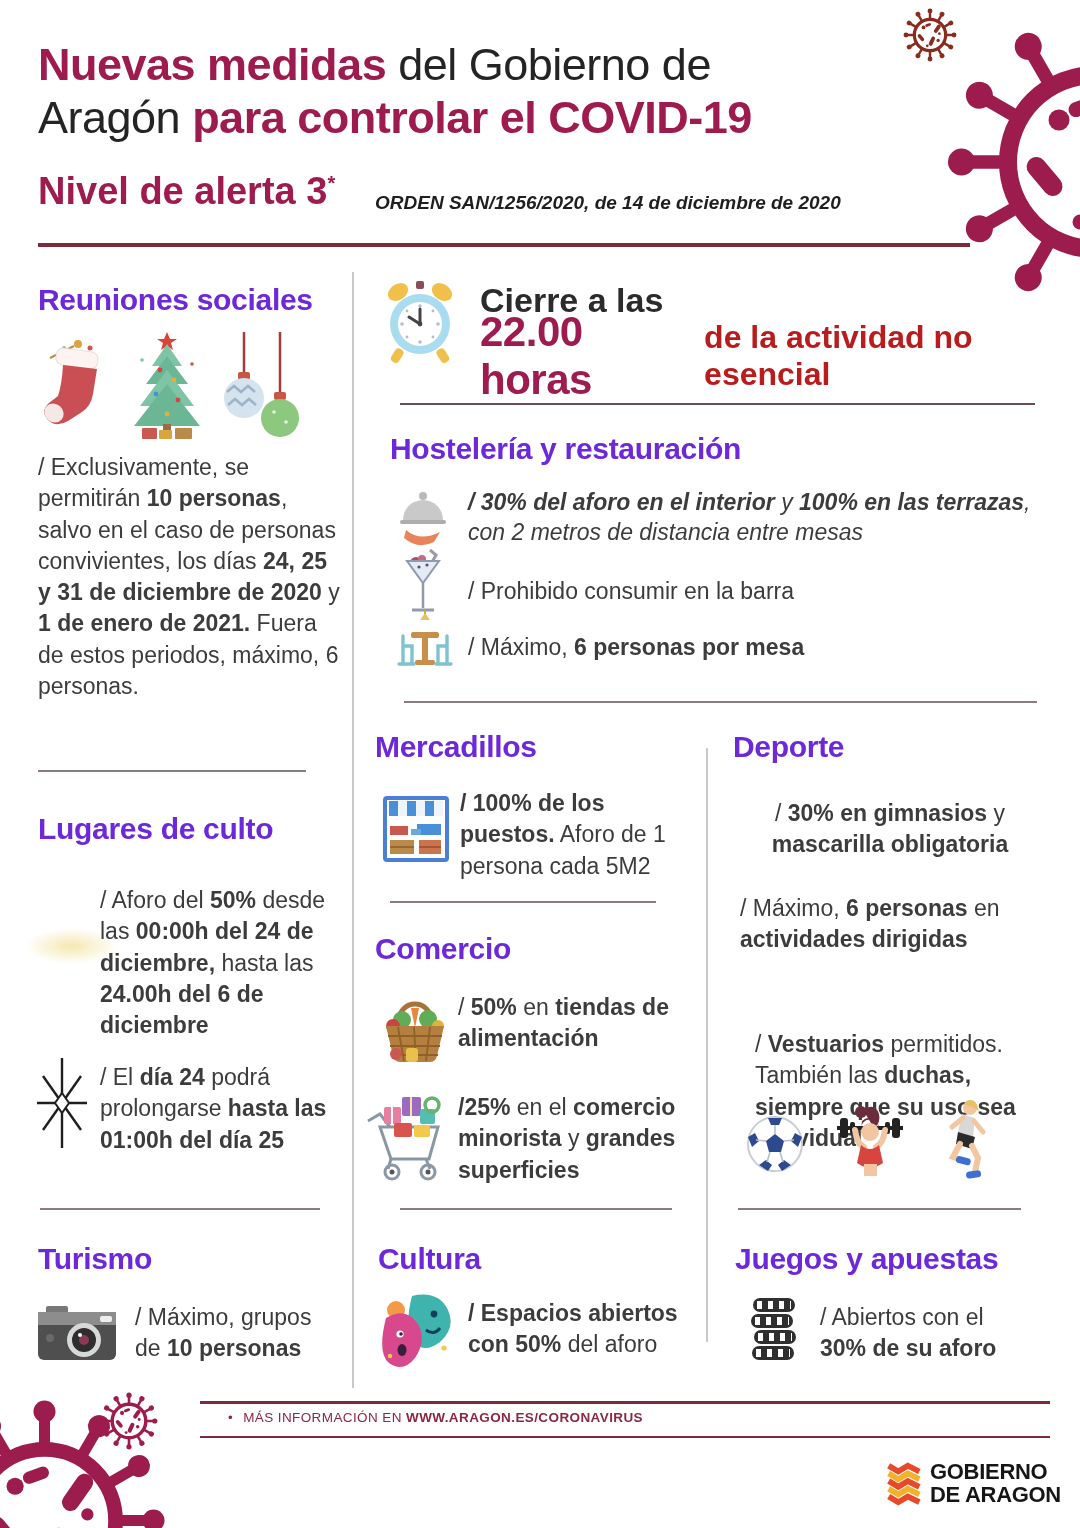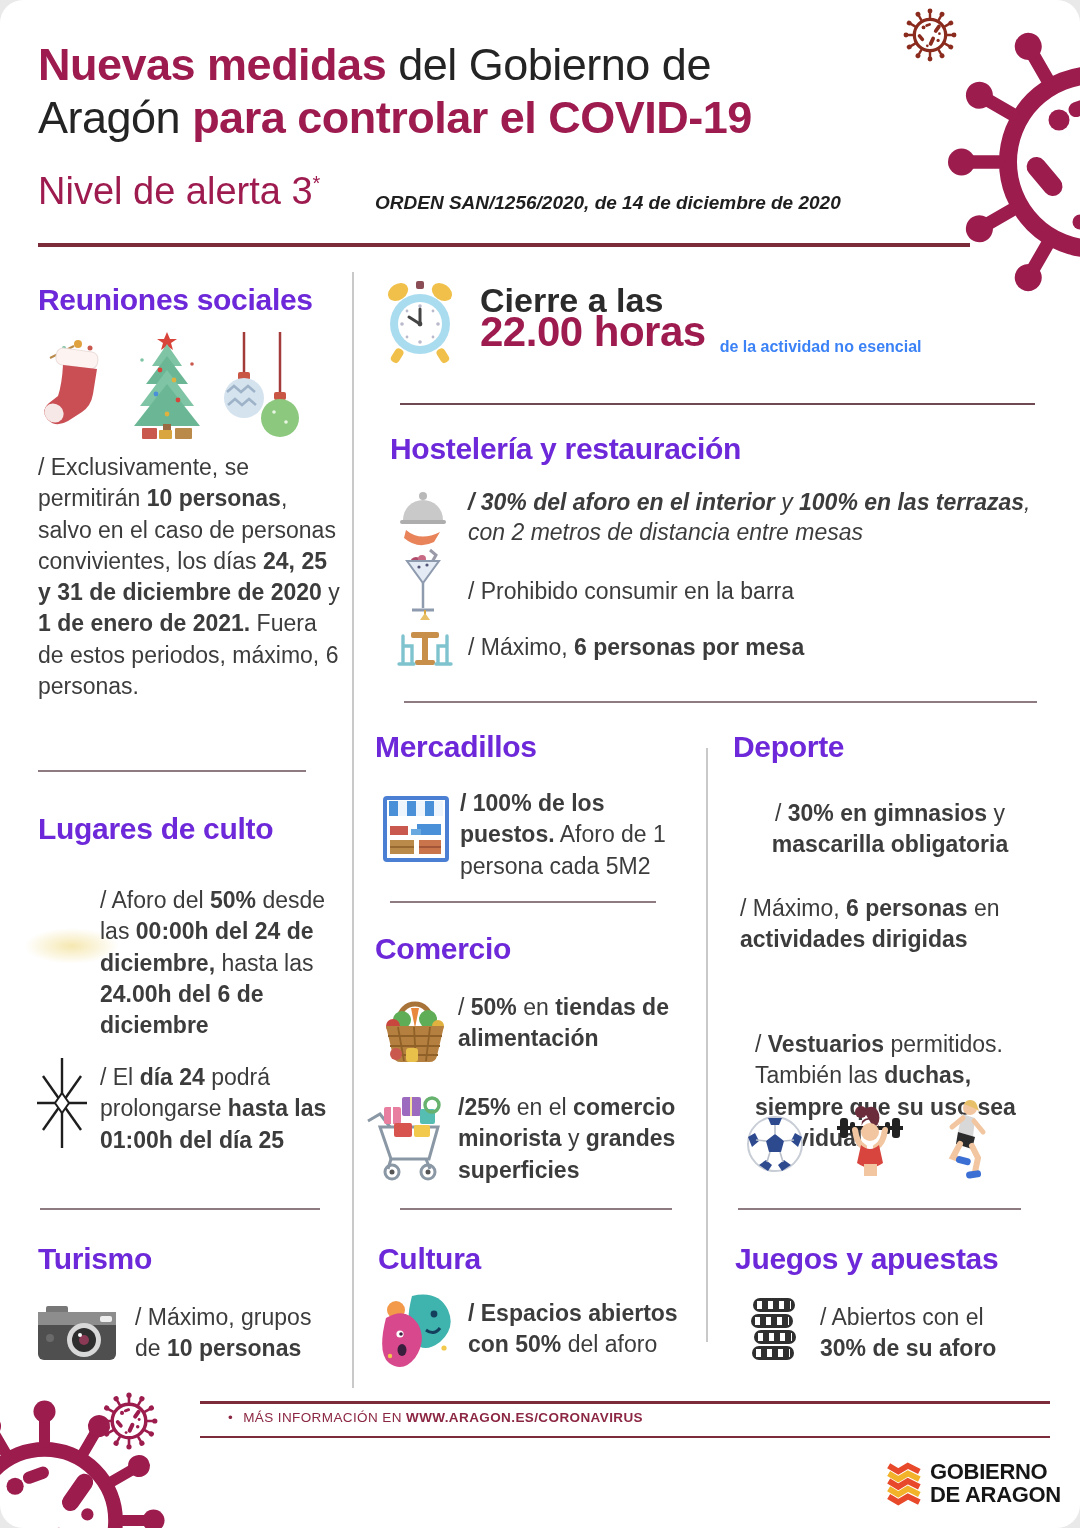--- a/index.html
+++ b/index.html
@@ -1,34 +1,34 @@
 <!DOCTYPE html>
 <html><head>
 <meta charset="utf-8">
 <style>
   html,body{margin:0;padding:0;background:#e9e9e9;}
   .page{position:relative;width:1080px;height:1528px;background:#ffffff;margin:0 auto;
-        font-family:"Liberation Sans", sans-serif;color:#3c3c3c;overflow:hidden;border-radius:23px;}
+        font-family:"Liberation Sans", sans-serif;color:#3c3c3c;overflow:hidden;}
   .b{font-weight:bold;}
   .st{position:absolute;font-size:30px;font-weight:bold;color:#6d28d9;letter-spacing:-0.3px;}
   .bt{position:absolute;font-size:23px;line-height:1.36;color:#3c3c3c;}
   .rule-m{position:absolute;background:#7c2b3a;}
   .rule-g{position:absolute;background:#8d7b81;height:2px;}
   .vline{position:absolute;background:#c9c9c9;width:2px;}
   .ic{position:absolute;}
   .title{position:absolute;left:38px;top:38px;width:840px;font-size:45px;line-height:1.18;
          letter-spacing:-0.5px;color:#242424;}
   .title .mar{color:#9e1b4f;font-weight:bold;}
-  .alert{position:absolute;left:38px;top:170px;font-size:38px;color:#9e1b4f;}
+  .alert{position:absolute;left:38px;top:170px;font-size:38px;color:#9e1b4f;font-weight:bold;}
   .alert sup{font-size:20px;}
   .order{position:absolute;left:375px;top:192px;font-size:19px;font-style:italic;font-weight:bold;color:#1f1f1f;}
   .cierre-pre{position:absolute;left:480px;top:281px;font-size:34px;font-weight:bold;color:#2b2b2b;}
-  .cierre-line{position:absolute;left:480px;top:308px;display:flex;align-items:flex-end;}
+  .cierre-line{position:absolute;left:480px;top:308px;display:flex;align-items:center;}
   .cierre-time{font-size:42px;font-weight:bold;color:#9e1b4f;letter-spacing:-0.5px;}
-  .cierre-post{font-size:16px;font-weight:bold;color:#3b82f6;margin-left:14px;}
+  .cierre-post{font-size:32px;font-weight:bold;color:#b91c1c;margin-left:14px;}
   .footer-info{position:absolute;left:228px;top:1410px;font-size:13.5px;letter-spacing:.4px;color:#8c2743;}
   .gov{position:absolute;left:930px;top:1461px;font-size:22px;font-weight:bold;line-height:1.04;
        color:#161616;letter-spacing:-0.3px;}
 </style>
 </head>
 <body>
 
 <div class="page">
 
   <svg width="0" height="0" style="position:absolute">

